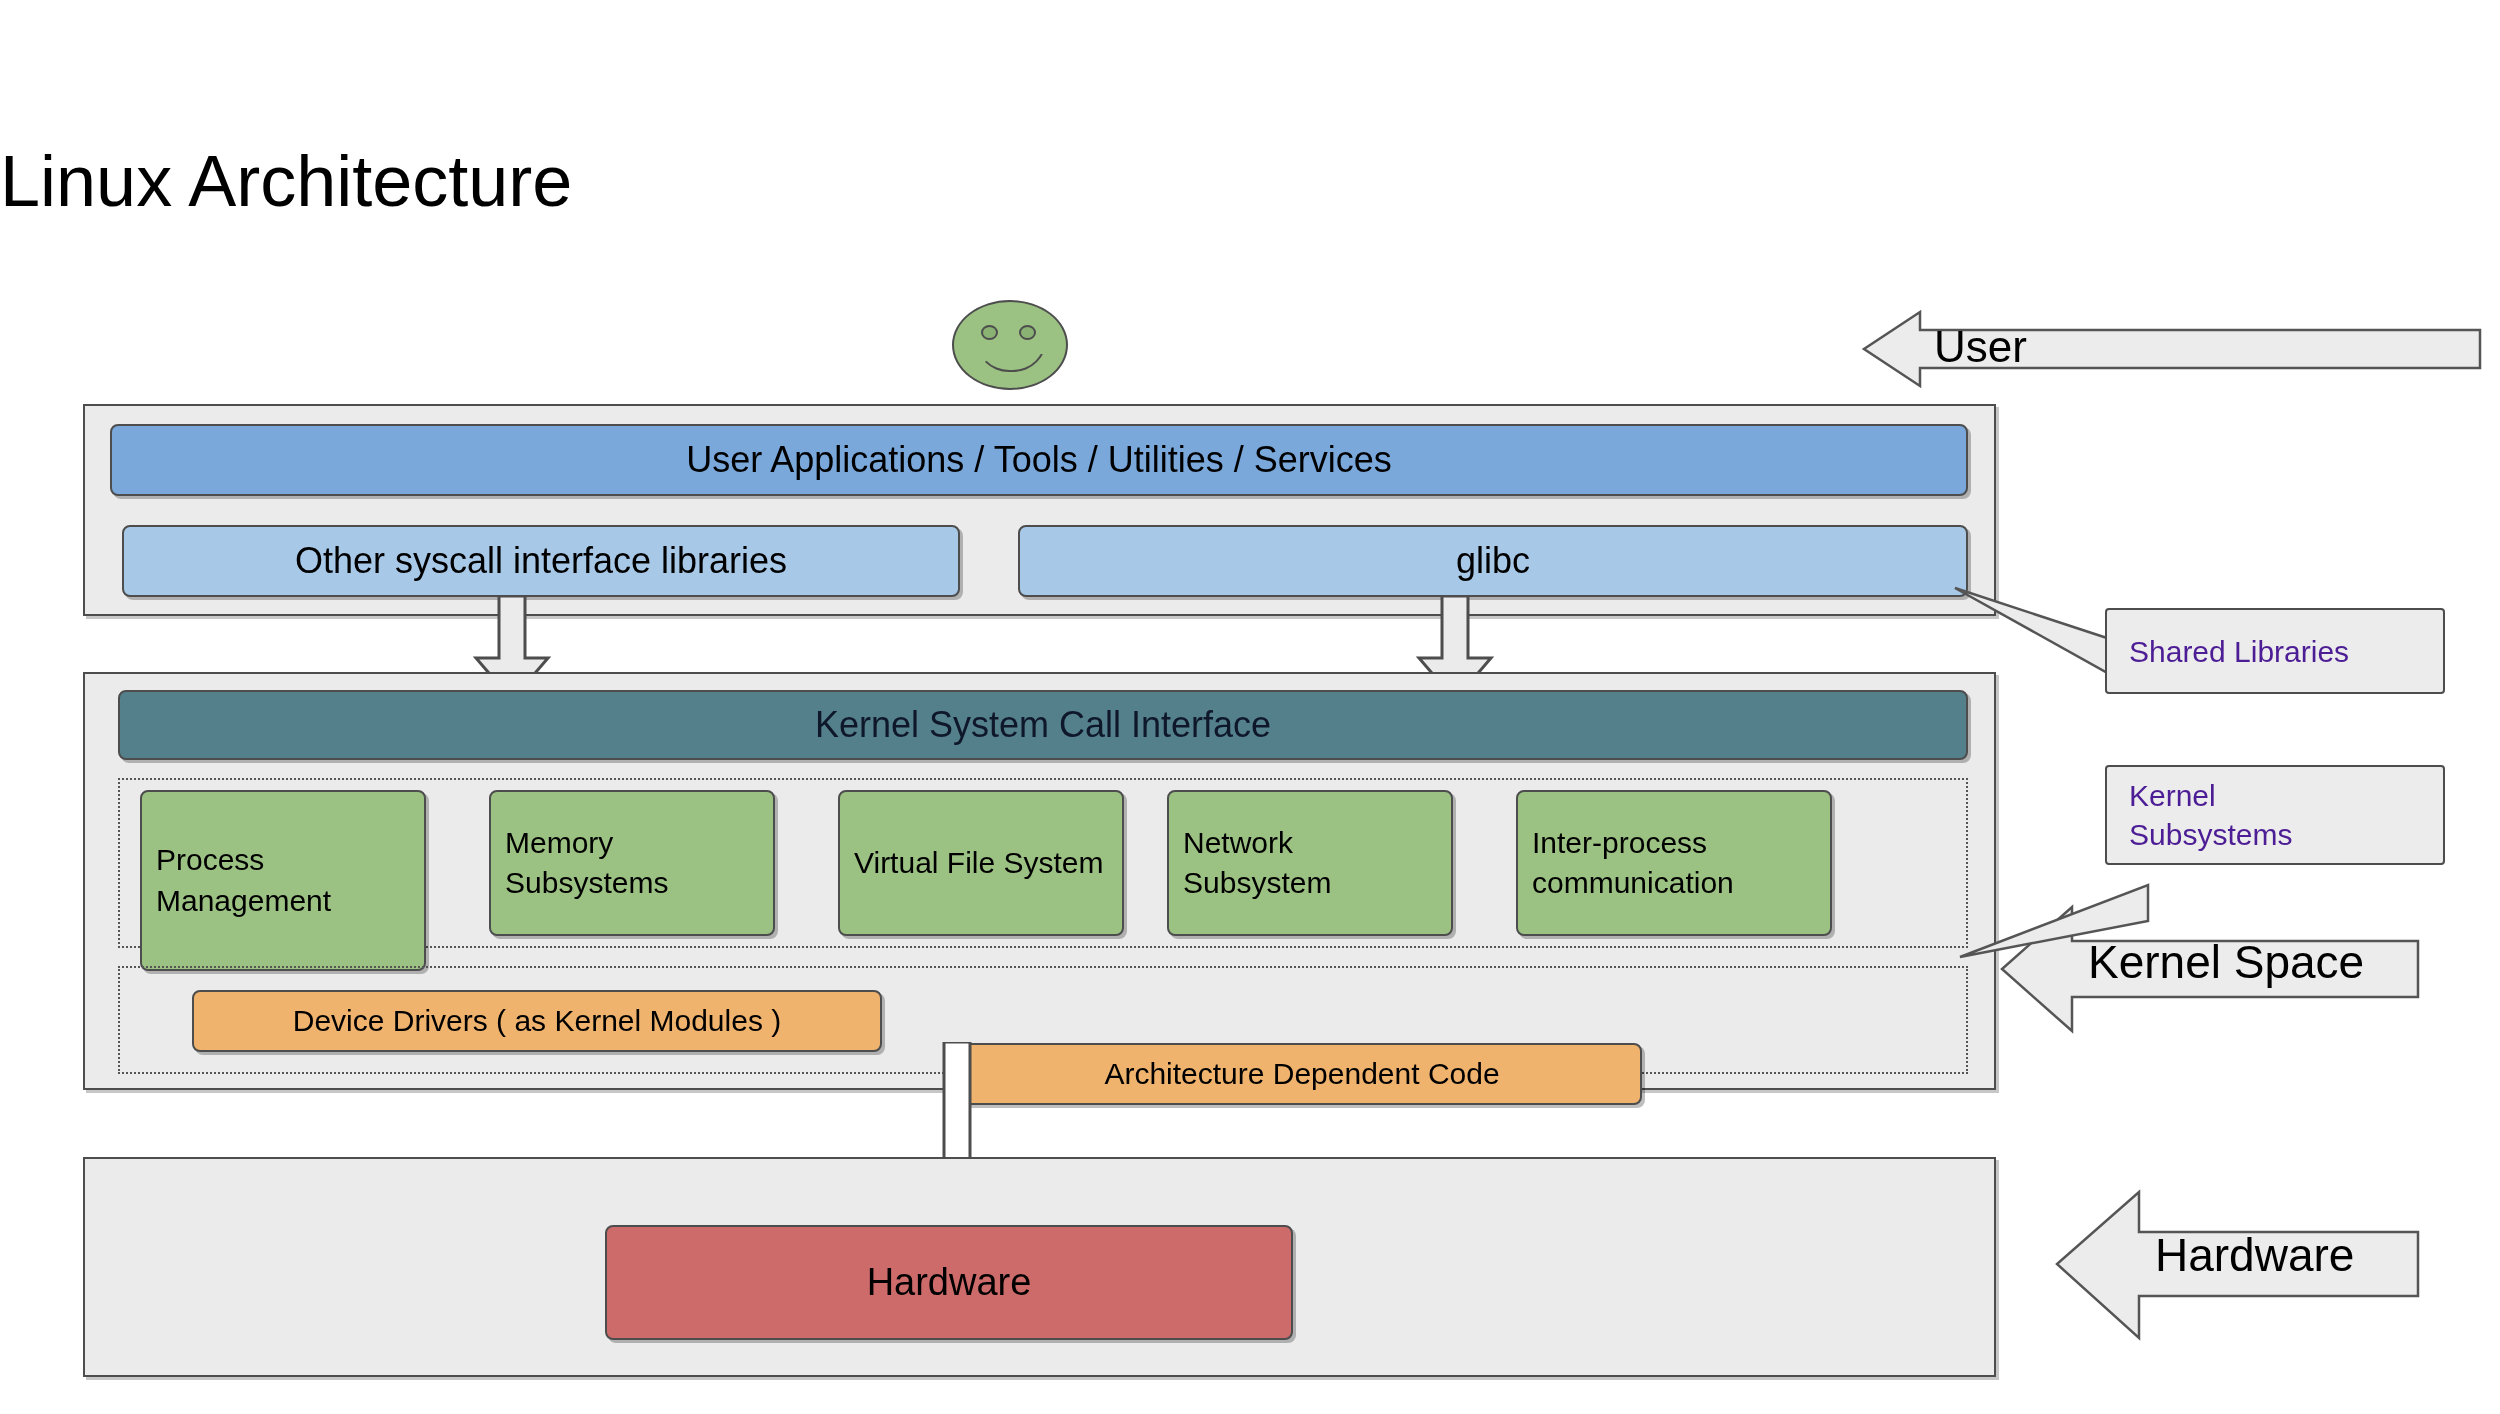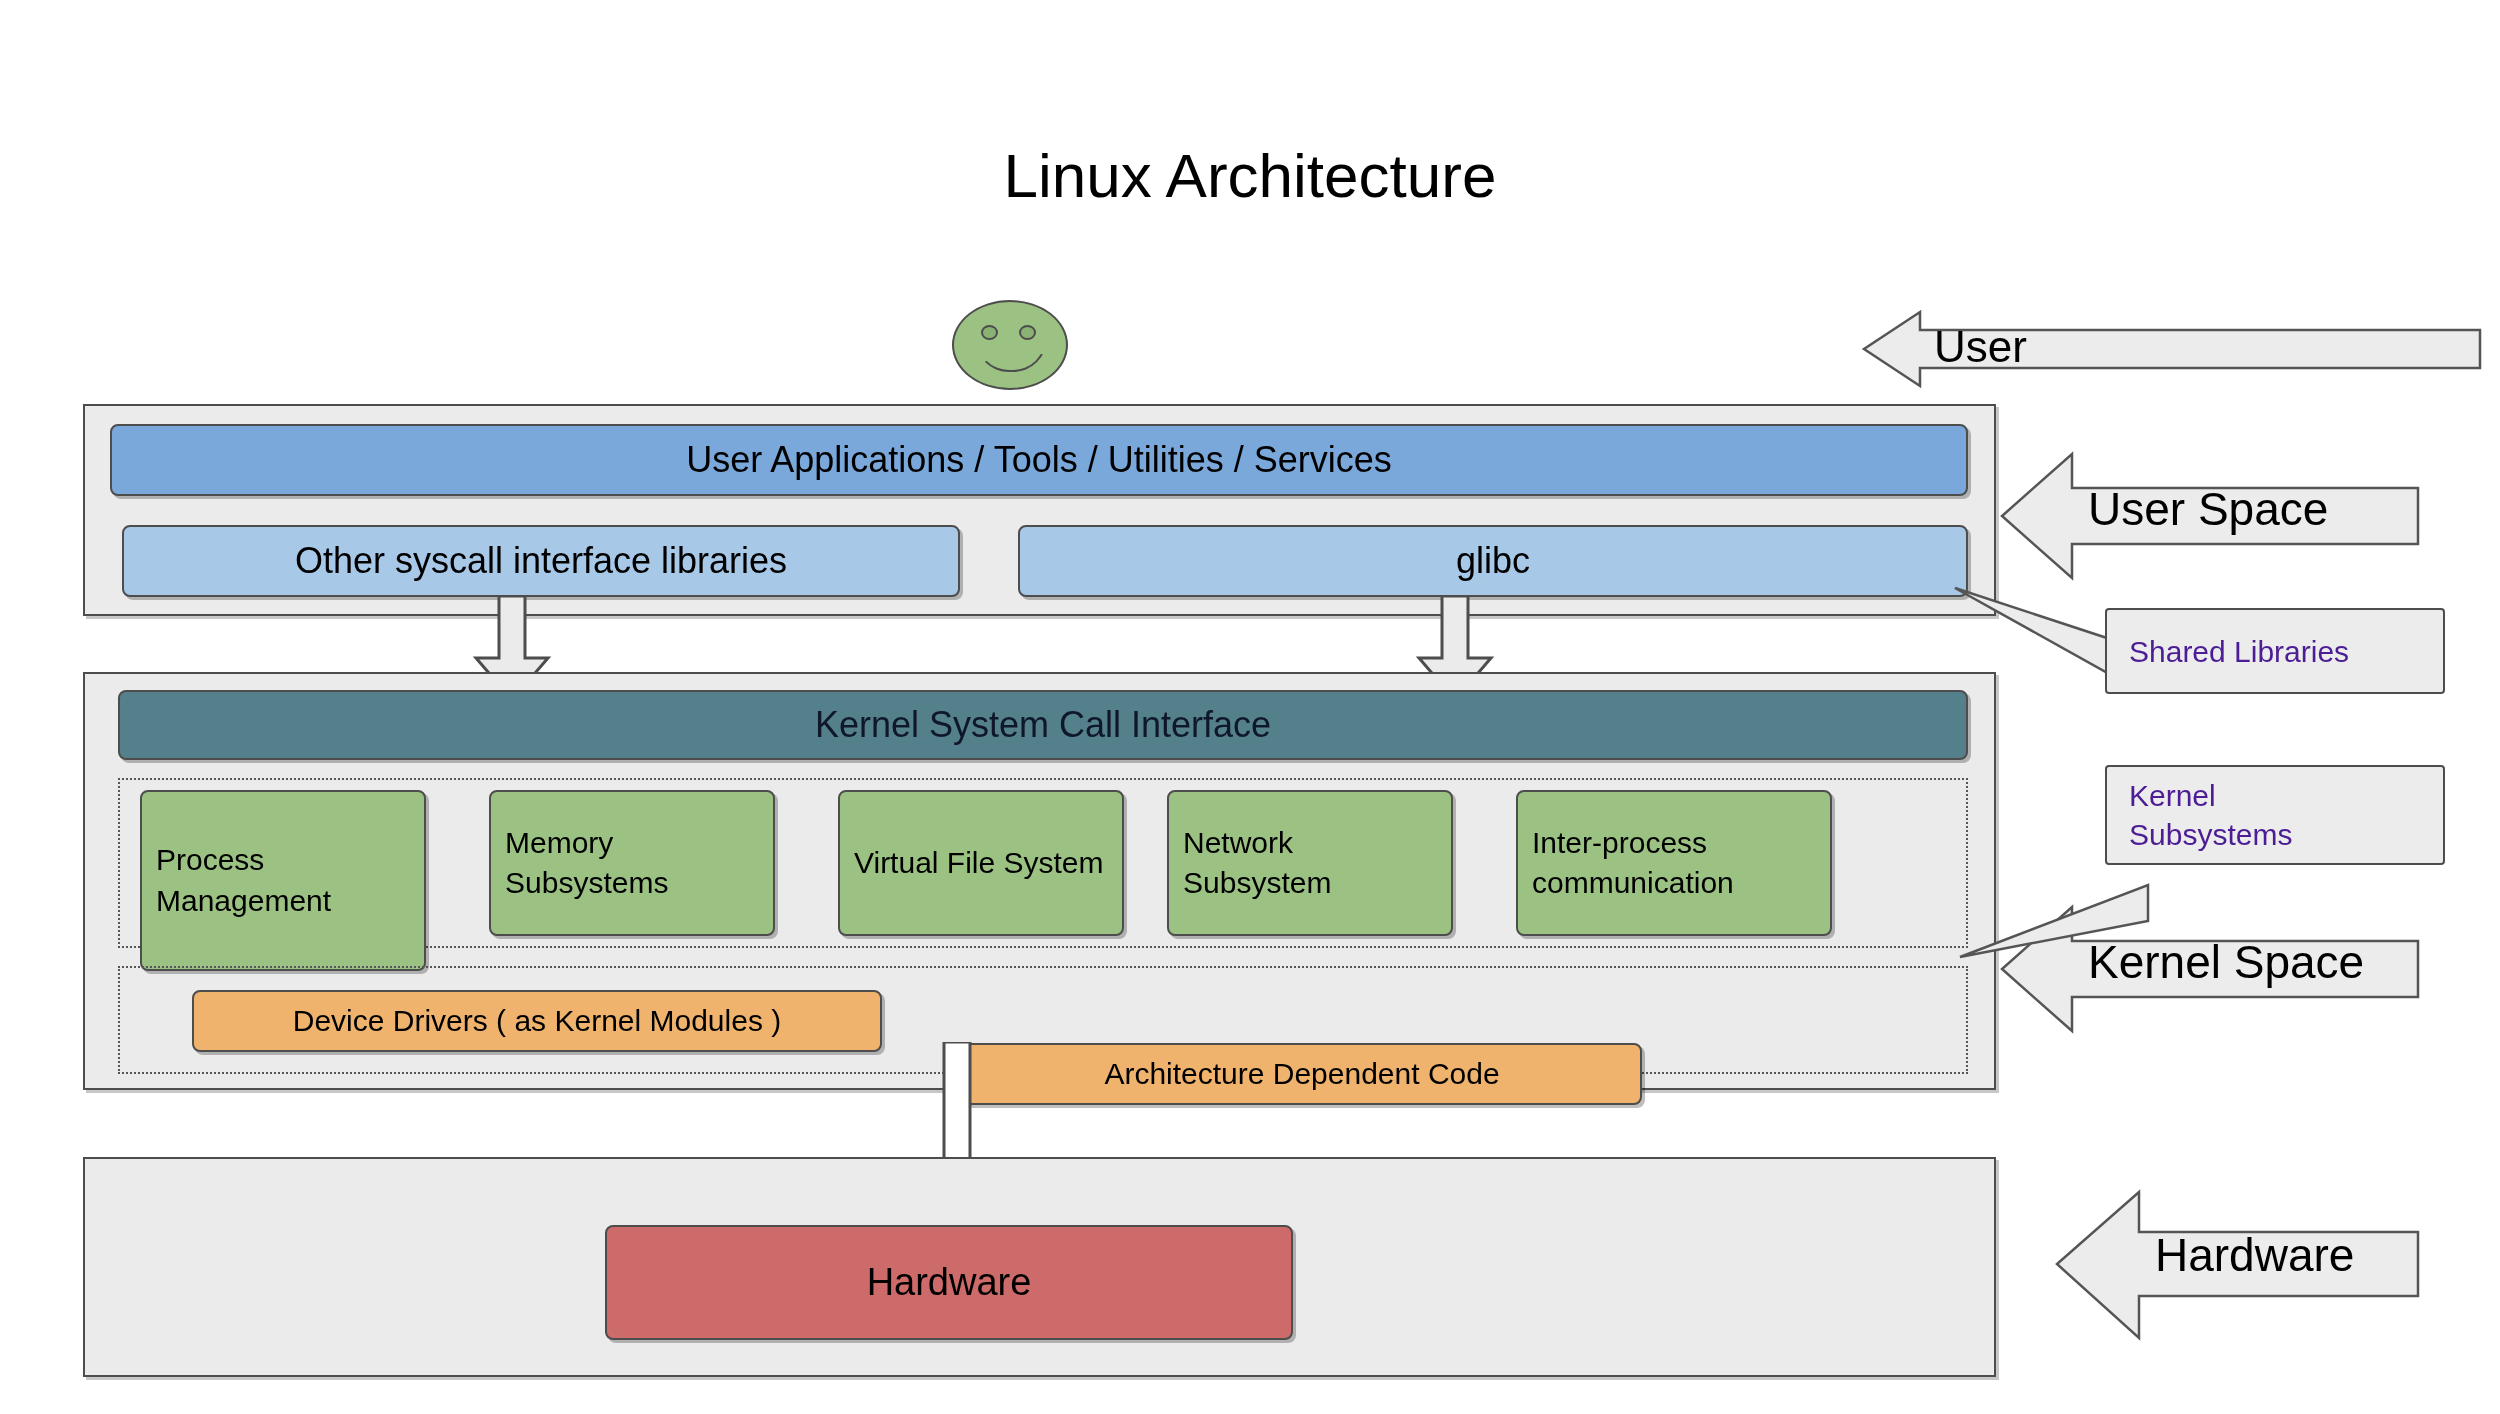--- a/index.html
+++ b/index.html
@@ -18,22 +18,22 @@
     background: #ffffff;
     overflow: hidden;
   }
 
   
   .title {
     position: absolute;
     left: 0;
     top: 145px;
     width: 2500px;
-    text-align: center;
-    font-size: 62px;
+    text-align: left;
+    font-size: 72px;
     line-height: 1;
     letter-spacing: 0px;
     color: #000;
     white-space: nowrap;
   }
 
   
   .layer {
     position: absolute;
     background: #ebebeb;
@@ -234,26 +234,20 @@
     <span>Hardware</span>
   </div>
 
   <div class="larrow" style="left:1862px; top:310px;">
     <svg width="620" height="78" viewBox="0 0 620 78">
       <polygon points="58,2 58,20 618,20 618,58 58,58 58,76 2,39" fill="#ececec" stroke="#555" stroke-width="2.5"></polygon>
     </svg>
     <div class="alabel" style="left:72px; top:12px; font-size:44px;">User</div>
   </div>
 
-  <div class="larrow" style="left:2000px; top:452px;">
-    <svg width="420" height="128" viewBox="0 0 420 128">
-      <polygon points="72,2 72,36 418,36 418,92 72,92 72,126 2,64" fill="#ececec" stroke="#555" stroke-width="2.5"></polygon>
-    </svg>
-    <div class="alabel" style="left:88px; top:30px; font-size:46px;">User Space</div>
-  </div>
 
   <div class="larrow" style="left:2000px; top:905px;">
     <svg width="420" height="128" viewBox="0 0 420 128">
       <polygon points="72,2 72,36 418,36 418,92 72,92 72,126 2,64" fill="#ececec" stroke="#555" stroke-width="2.5"></polygon>
     </svg>
     <div class="alabel" style="left:88px; top:30px; font-size:46px;">Kernel Space</div>
   </div>
 
   <div class="larrow" style="left:2055px; top:1190px;">
     <svg width="365" height="150" viewBox="0 0 365 150">

